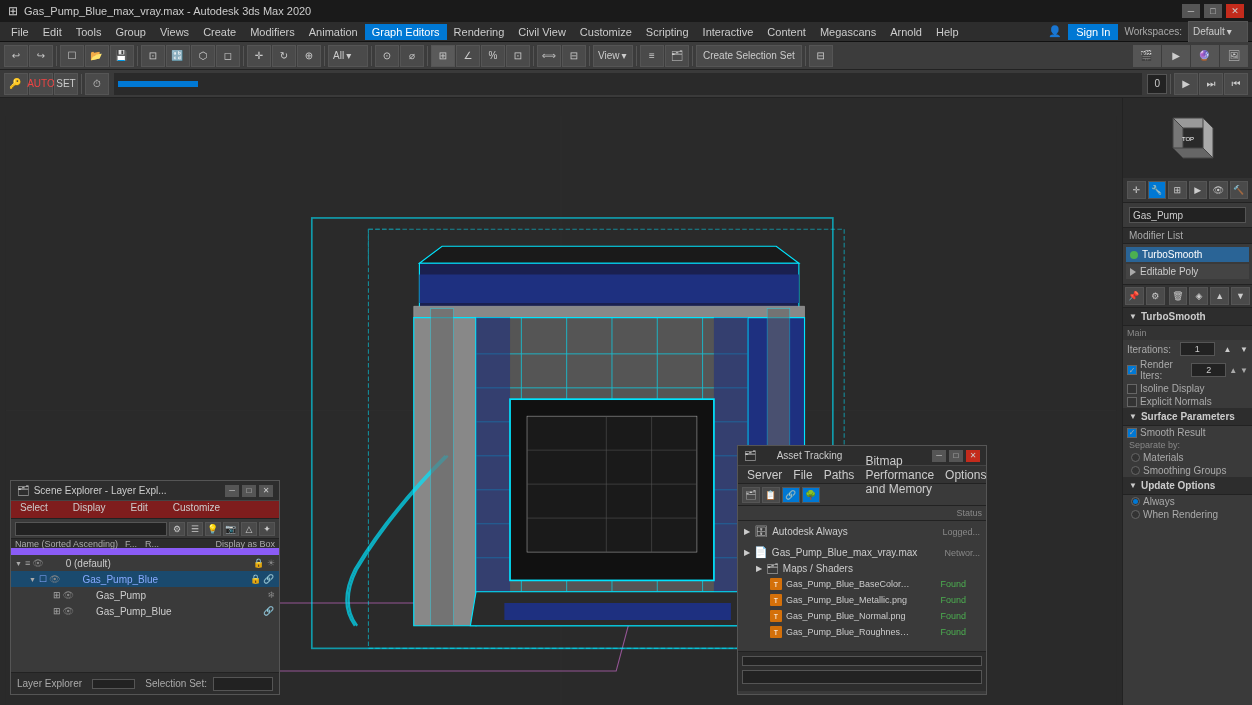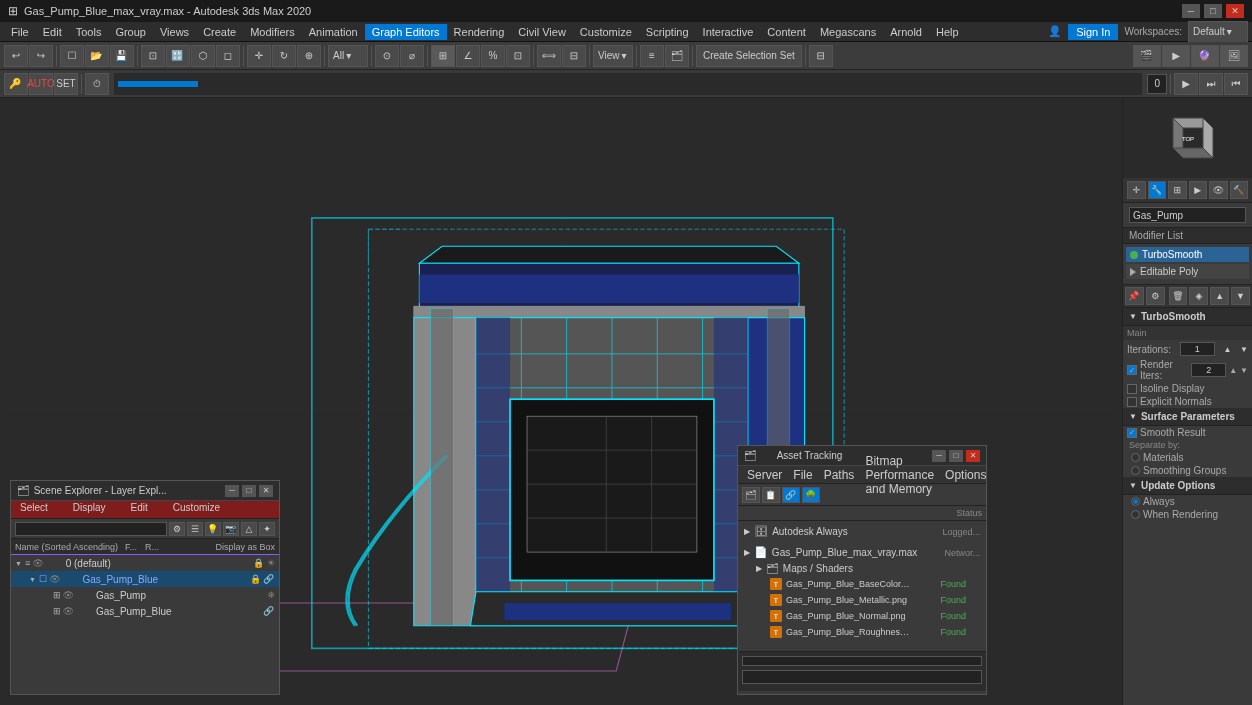--- a/index.html
+++ b/index.html
@@ -57,21 +57,21 @@
 
     
     #scene-explorer { width: 270px; background: #3a3a3a; border: 1px solid #555; position: absolute; left: 10px; bottom: 10px; height: 215px; z-index: 10; }
     #se-titlebar { height: 20px; background: #2d2d2d; display: flex; align-items: center; justify-content: space-between; padding: 0 6px; font-size: 10px; color: #ccc; border-bottom: 1px solid #444; cursor: move; }
     #se-titlebar-buttons { display: flex; gap: 3px; }
     #se-titlebar-btn { width: 14px; height: 12px; background: #555; border: none; font-size: 8px; color: #ccc; cursor: pointer; display: flex; align-items: center; justify-content: center; }
     #se-menubar { height: 18px; background: #7f1d1d; display: flex; align-items: flex-start; padding: 0 4px; gap: 15px; border-bottom: 1px solid #222; }
     .se-menu { font-size: 10px; color: #ccc; padding: 1px 5px; cursor: pointer; }
     #se-toolbar { height: 20px; background: #3a3a3a; display: flex; align-items: center; padding: 0 4px; gap: 2px; border-bottom: 1px solid #222; }
     .se-tb-btn { width: 16px; height: 14px; background: #4a4a4a; border: 1px solid #555; font-size: 9px; color: #ccc; display: flex; align-items: center; justify-content: center; cursor: pointer; }
-    #se-header { height: 16px; background: #2d2d2d; display: flex; align-items: center; padding: 0 4px; font-size: 9px; color: #aaa; border-bottom: 1px solid #8b5cf6; }
+    #se-header { height: 16px; background: #2d2d2d; display: flex; align-items: center; padding: 0 4px; font-size: 9px; color: #aaa; border-bottom: 7px solid #8b5cf6; }
     .se-col { flex: 1; }
     .se-col.sm { width: 20px; flex: none; }
     #se-content { overflow-y: auto; height: calc(100% - 20px - 18px - 20px - 16px - 22px); }
     .se-item { display: flex; align-items: center; padding: 1px 4px; height: 16px; font-size: 10px; color: #ccc; gap: 2px; }
     .se-item.selected { background: #1a4a6e; }
     .se-item .indent { width: 12px; flex-shrink: 0; }
     .se-item .expand-tri { font-size: 7px; color: #aaa; flex-shrink: 0; width: 8px; }
     .se-item .eye-icon { font-size: 9px; color: #888; flex-shrink: 0; }
     .se-item-name { flex: 1; overflow: hidden; text-overflow: ellipsis; white-space: nowrap; padding-left: 20px; }
     #se-footer { height: 22px; background: #2d2d2d; display: flex; align-items: center; padding: 0 6px; gap: 6px; font-size: 10px; color: #aaa; border-top: 1px solid #222; }
@@ -409,20 +409,26 @@
           <div class="se-item">
             <span class="indent"></span>
             <span class="indent"></span>
             <span class="expand-tri"> </span>
             <span style="font-size:9px;color:#aaa;">⊞</span>
             <span class="eye-icon">👁</span>
             <span class="se-item-name">Gas_Pump_Blue</span>
             <span style="font-size:9px;color:#888;">🔗</span>
           </div>
         </div>
+        <div id="se-footer">
+          <span>Layer Explorer</span>
+          <div style="flex:1;height:10px;background:#222;border:1px solid #555;margin:0 4px;"></div>
+          <span>Selection Set:</span>
+          <input type="text" style="width: 60px; height: 14px; background: rgb(34, 34, 34); border: 1px solid rgb(85, 85, 85); color: rgb(204, 204, 204); font-size: 9px;">
+        </div>
       </div>
 
       <div id="asset-tracking">
         <div id="at-titlebar">
           <span>🗂</span>
           <span style="margin-left:20px;flex:1;">Asset Tracking</span>
           <div id="at-titlebar-buttons">
             <div id="at-titlebar-btn">─</div>
             <div id="at-titlebar-btn">□</div>
             <div id="at-titlebar-btn" style="background:#c42b1c;">✕</div>

